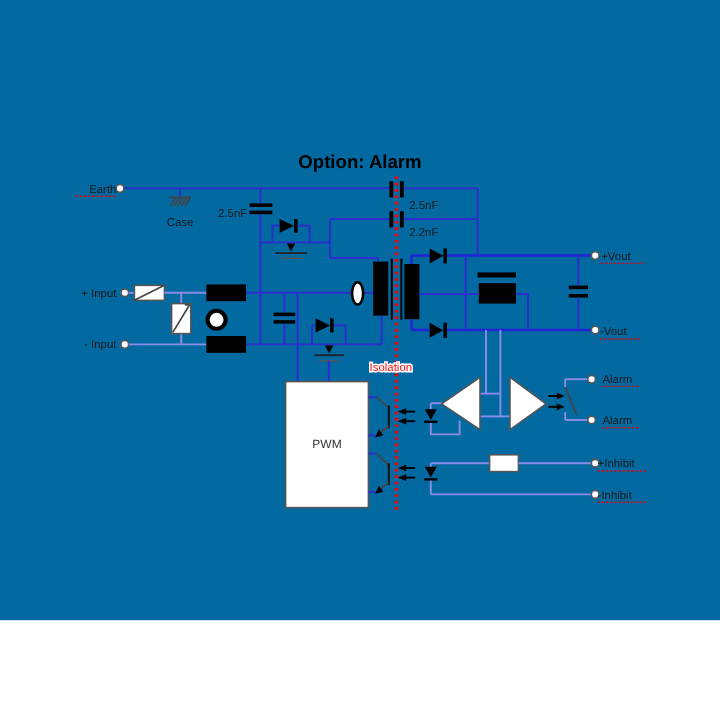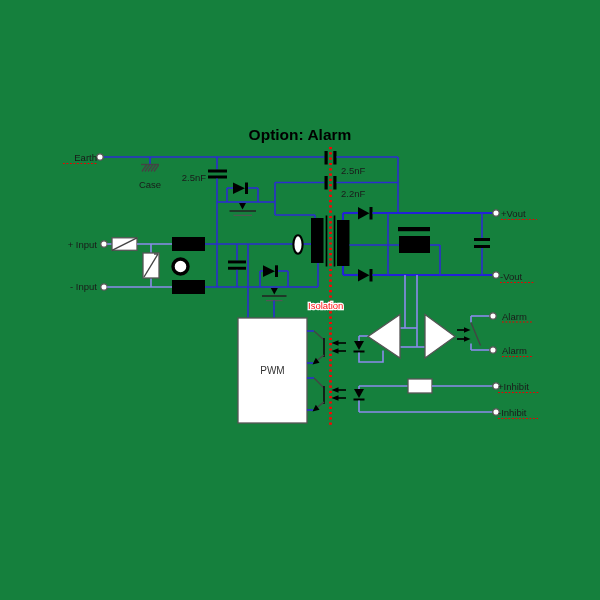--- a/index.html
+++ b/index.html
@@ -1,16 +1,16 @@
 <!DOCTYPE html>
 <html><head>
 <meta charset="utf-8">
 <style>
   html,body{margin:0;padding:0;background:#fff;}
-  #stage{position:relative;width:600px;height:600px;background:#15803d;overflow:hidden;
+  #stage{position:relative;width:600px;height:517px;background:#0369a1;overflow:hidden;
          font-family:"Liberation Sans", sans-serif;}
   svg text{font-family:"Liberation Sans", sans-serif;fill:#1a1a1a;}
   .lbl{font-size:9.5px;}
   .title{font-size:15.5px;font-weight:bold;fill:#000;}
   .iso-lbl{font-size:9.5px;fill:#ff1010;paint-order:stroke;stroke:#ffffff;stroke-width:2.5px;}
   .w{stroke:#2c2ccf;stroke-width:1.6;fill:none;}
   .wt{stroke:#2222d6;stroke-width:2.1;fill:none;}
   .wl{stroke:#8b8bec;stroke-width:1.6;fill:none;}
   .blk{fill:#000;stroke:none;}
   .out{stroke:#555;stroke-width:1.3;fill:#fff;}

